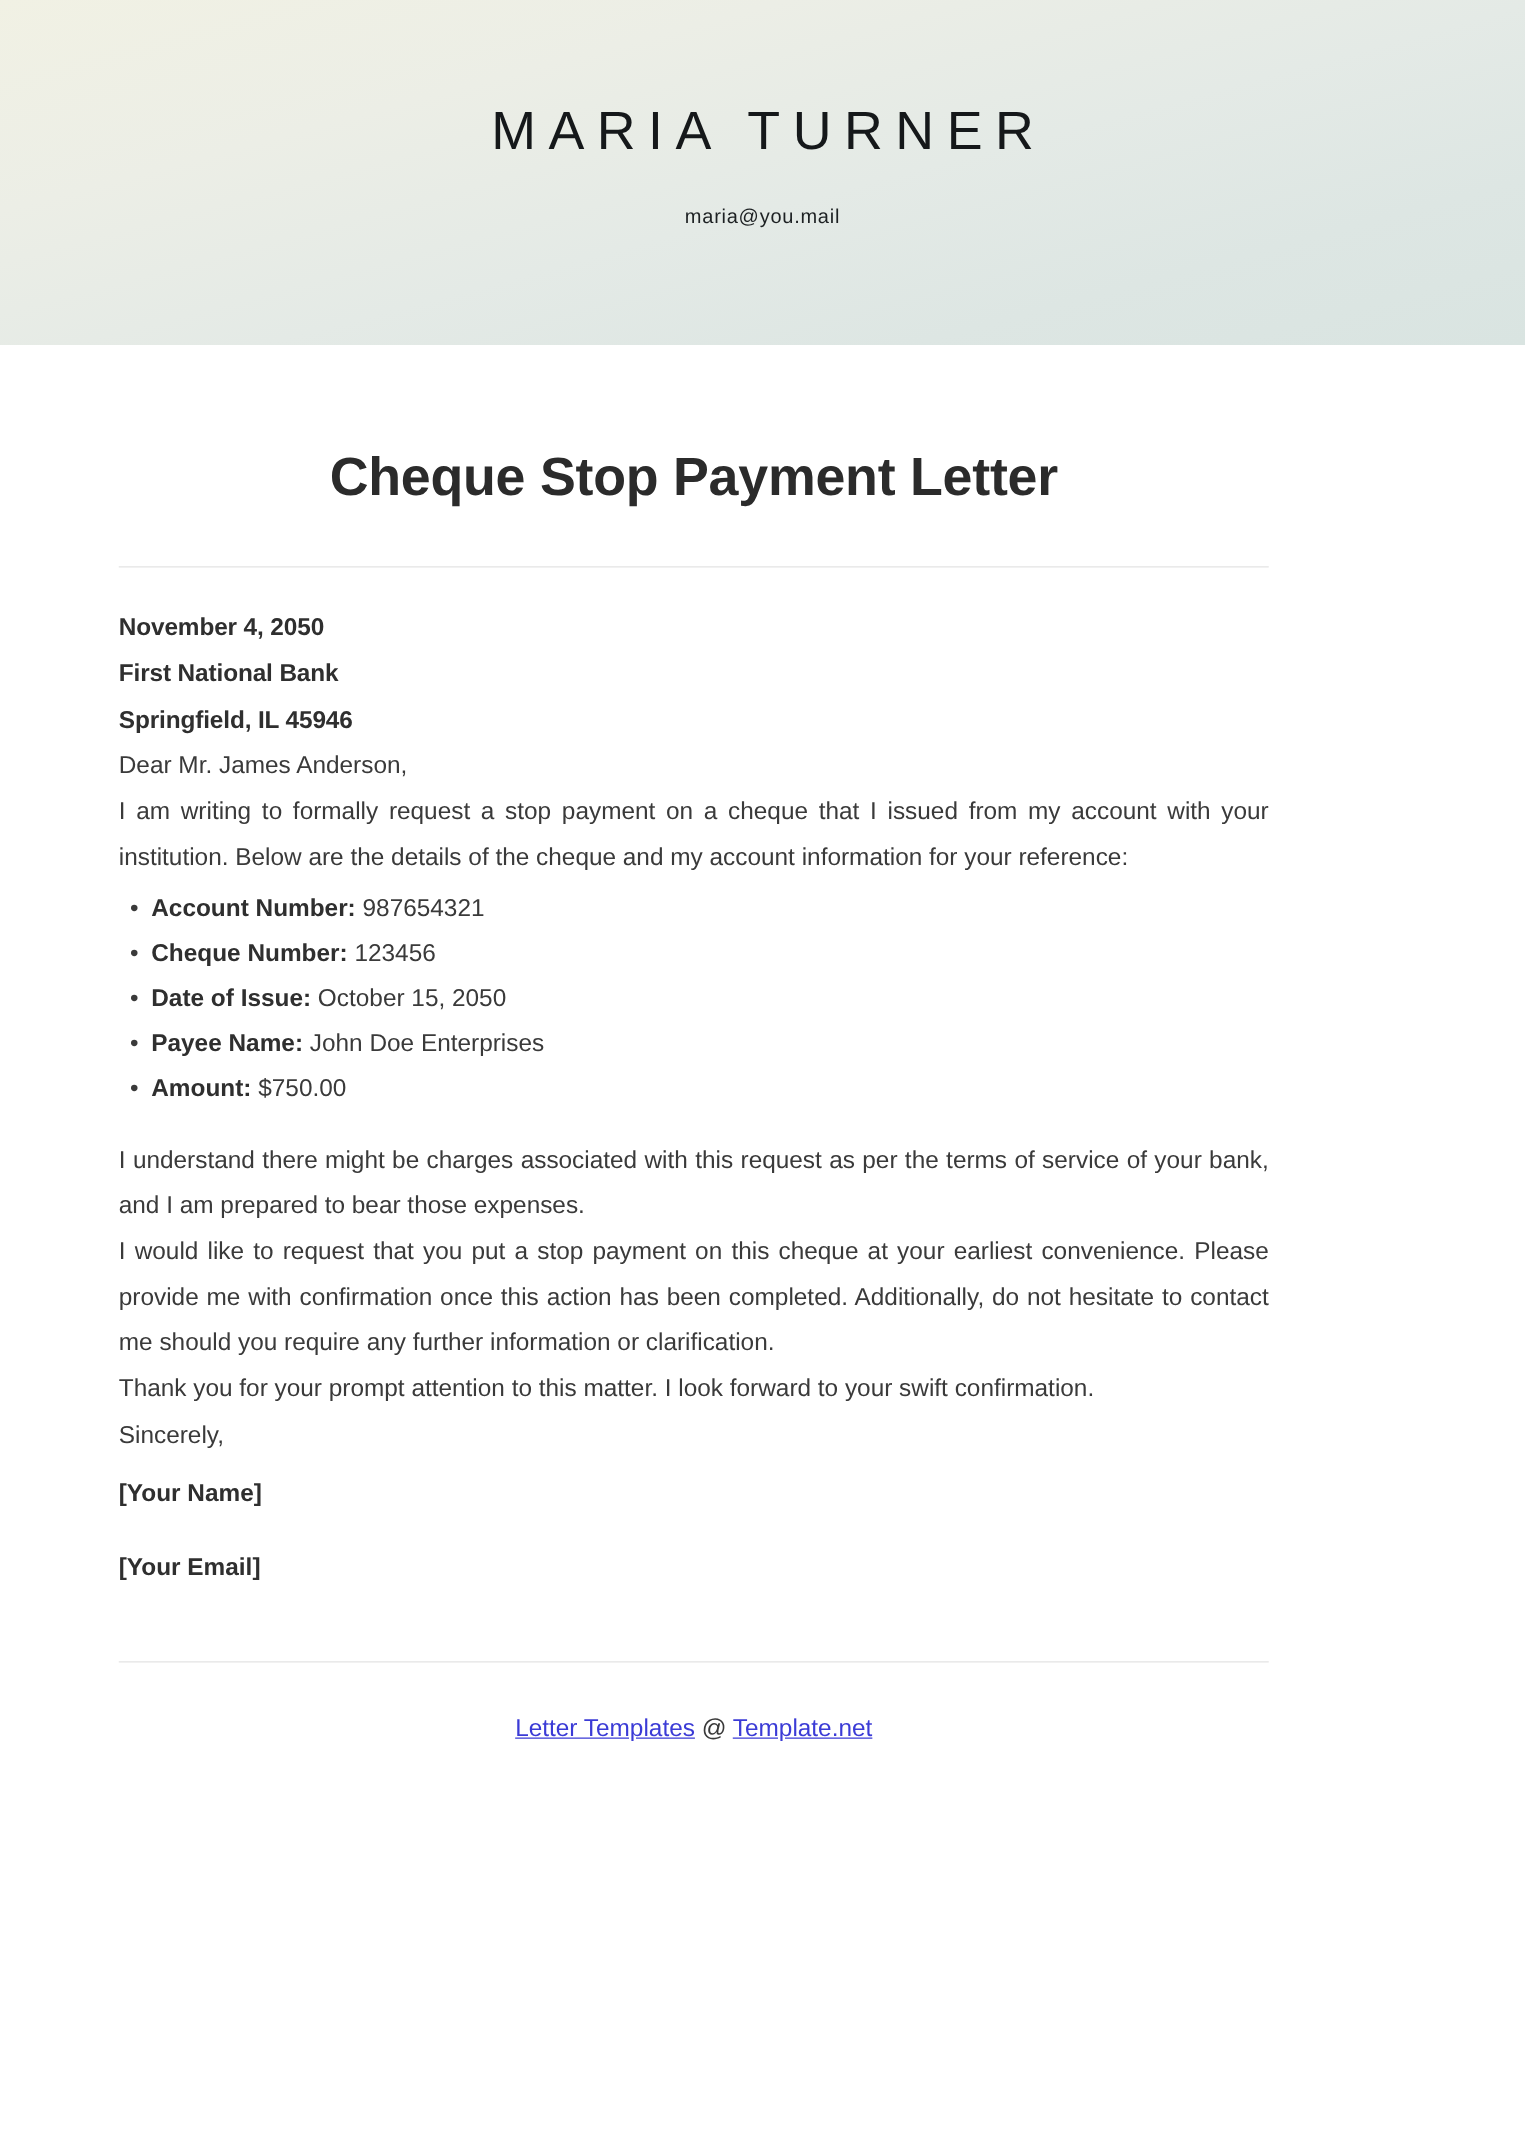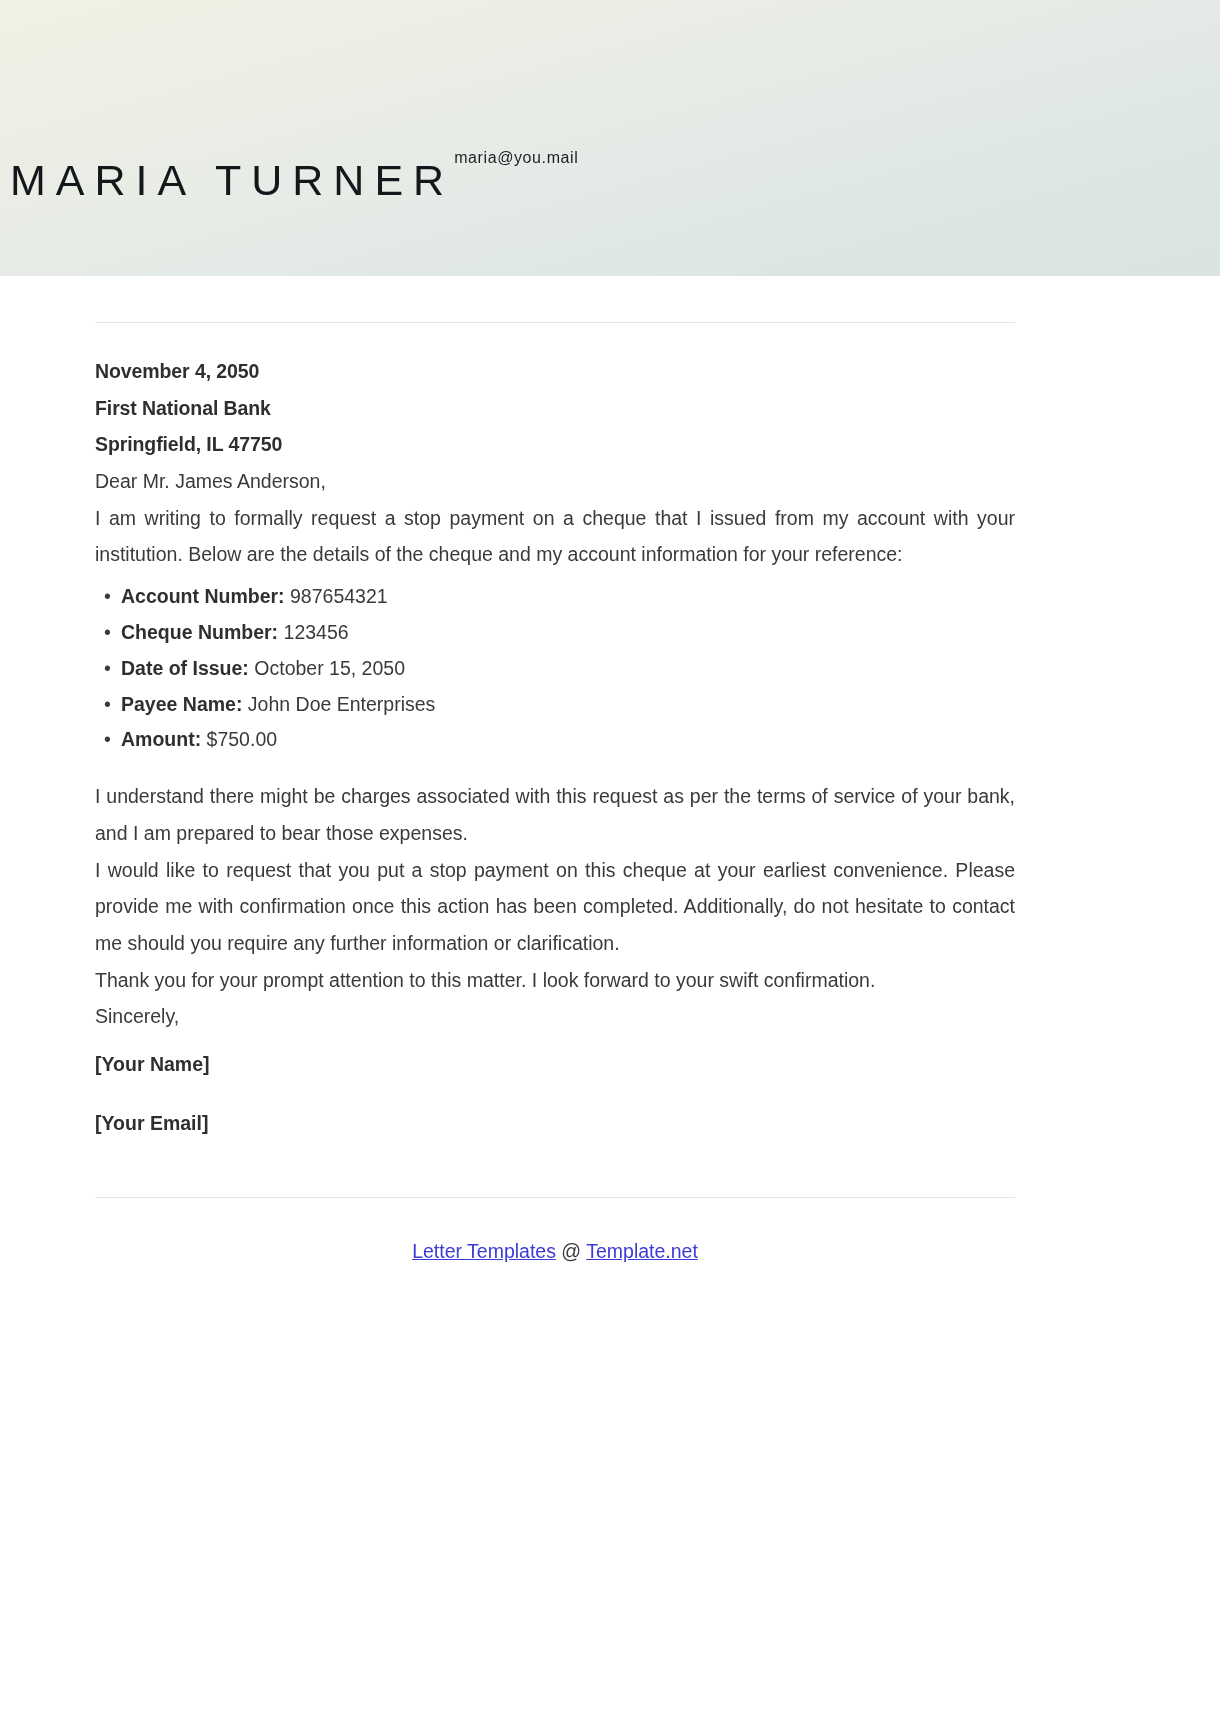--- a/index.html
+++ b/index.html
@@ -30,21 +30,21 @@
     width: 1220px;
     height: 276px;
     background: linear-gradient(165deg,
                 #f1f1e4 0%,
                 #eceee6 28%,
                 #e4eae6 55%,
                 #dde6e3 78%,
                 #d9e4e1 100%);
     box-sizing: border-box;
     display: flex;
-    flex-direction: row;
+    flex-direction: column;
     align-items: center;
     justify-content: flex-start;
   }
   .brand-name {
     margin-top: 84px;
     font-family: "Liberation Sans", sans-serif;
     font-size: 43px;
     font-weight: 300;
     letter-spacing: 10px;
     color: #15181a;
@@ -181,28 +181,29 @@
 
 <div class="page">
 
   <div class="letterhead">
     <div class="brand-name">MARIA TURNER</div>
     <div class="brand-email">maria@you.mail</div>
   </div>
 
   <div class="doc">
 
+    <h1 class="doc-title">Cheque Stop Payment Letter</h1>
 
     <div class="rule"></div>
 
     <div class="letter-block">
 
       <div class="addr-line">November 4, 2050</div>
       <div class="addr-line">First National Bank</div>
-      <div class="addr-line">Springfield, IL 47750</div>
+      <div class="addr-line">Springfield, IL 45946</div>
 
       <div class="salutation">Dear Mr. James Anderson,</div>
 
       <p class="para">I am writing to formally request a stop payment on a cheque that I issued from my account with your institution. Below are the details of the cheque and my account information for your reference:</p>
 
       <ul class="details-list">
         <li>
           <span class="bullet">•</span><span class="lbl">Account Number:</span> <span class="val">987654321</span>
         </li>
         <li>

